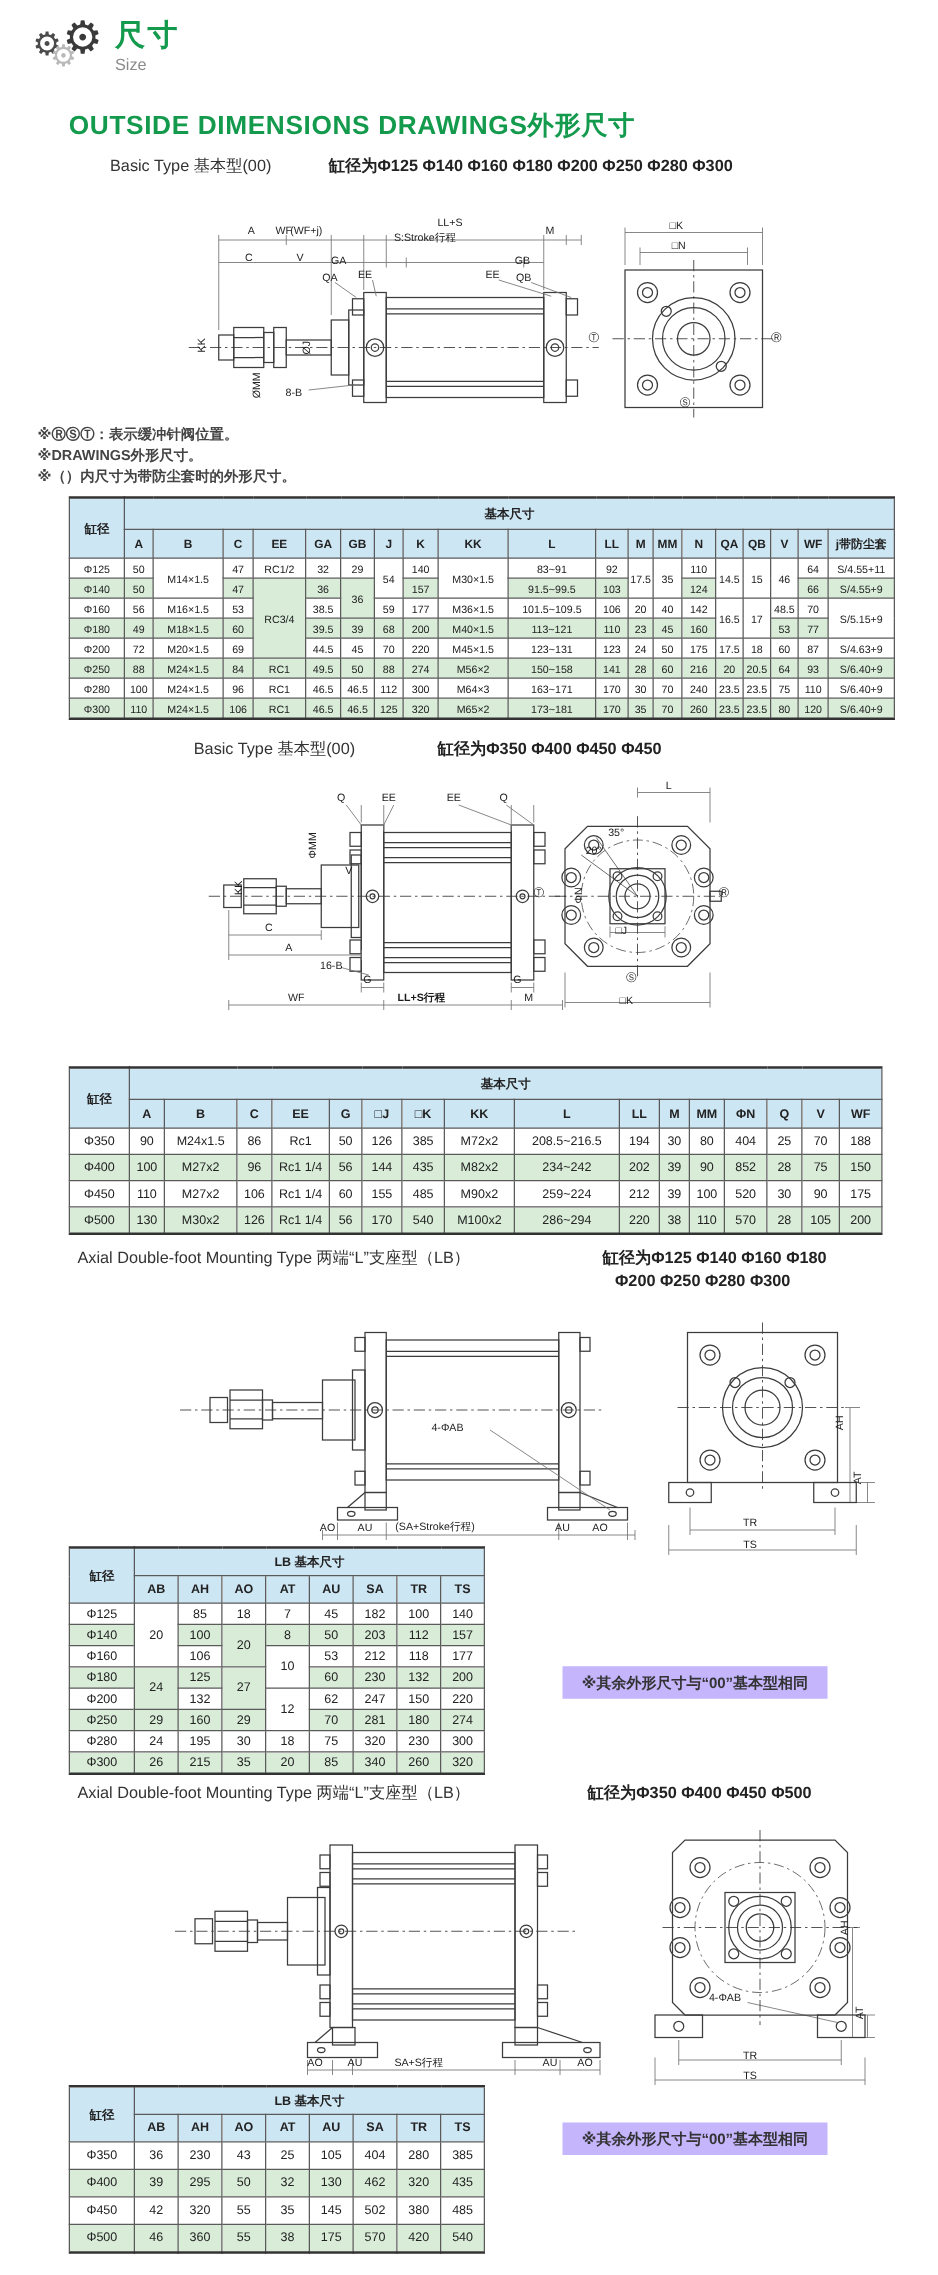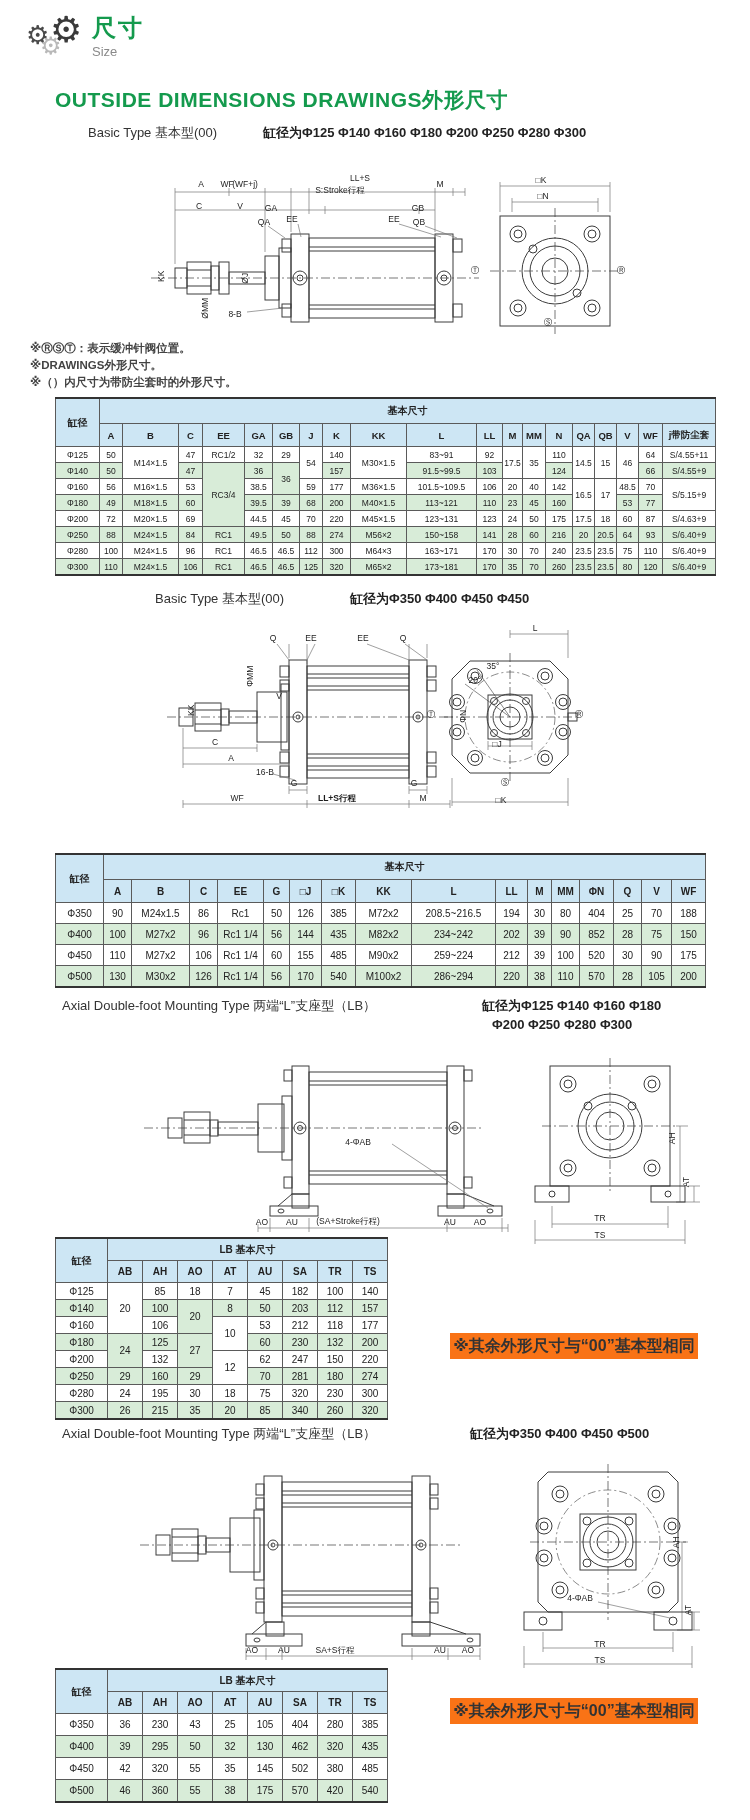--- a/index.html
+++ b/index.html
@@ -20,22 +20,22 @@
   .main-title{
     position:absolute;left:55px;top:86px;font-size:21px;font-weight:bold;
     color:#149a4d;letter-spacing:0.5px;
   }
   
   .sec-name{position:absolute;font-size:13px;color:#333;}
   .sec-bore{position:absolute;font-size:13px;font-weight:bold;color:#222;}
   
   .notes{position:absolute;left:30px;top:340px;font-size:11.5px;font-weight:bold;color:#444;line-height:17px;}
   .side-note{
-    position:absolute;width:248px;height:26px;background:#f97316;
-    font-size:16px;font-weight:bold;color:#333;text-align:center;line-height:26px;
+    position:absolute;width:212px;height:26px;background:#c4b5fd;
+    font-size:12px;font-weight:bold;color:#333;text-align:center;line-height:26px;
   }
   .sn1{left:450px;top:1333px;}
   .sn2{left:450px;top:1698px;}
   
   .fig{position:absolute;}
   .fig svg{position:absolute;left:0;top:0;}
   .dim{
     position:absolute;font-size:8.5px;color:#1c1c1c;white-space:nowrap;line-height:1;
     transform:translate(-50%,0);
   }

